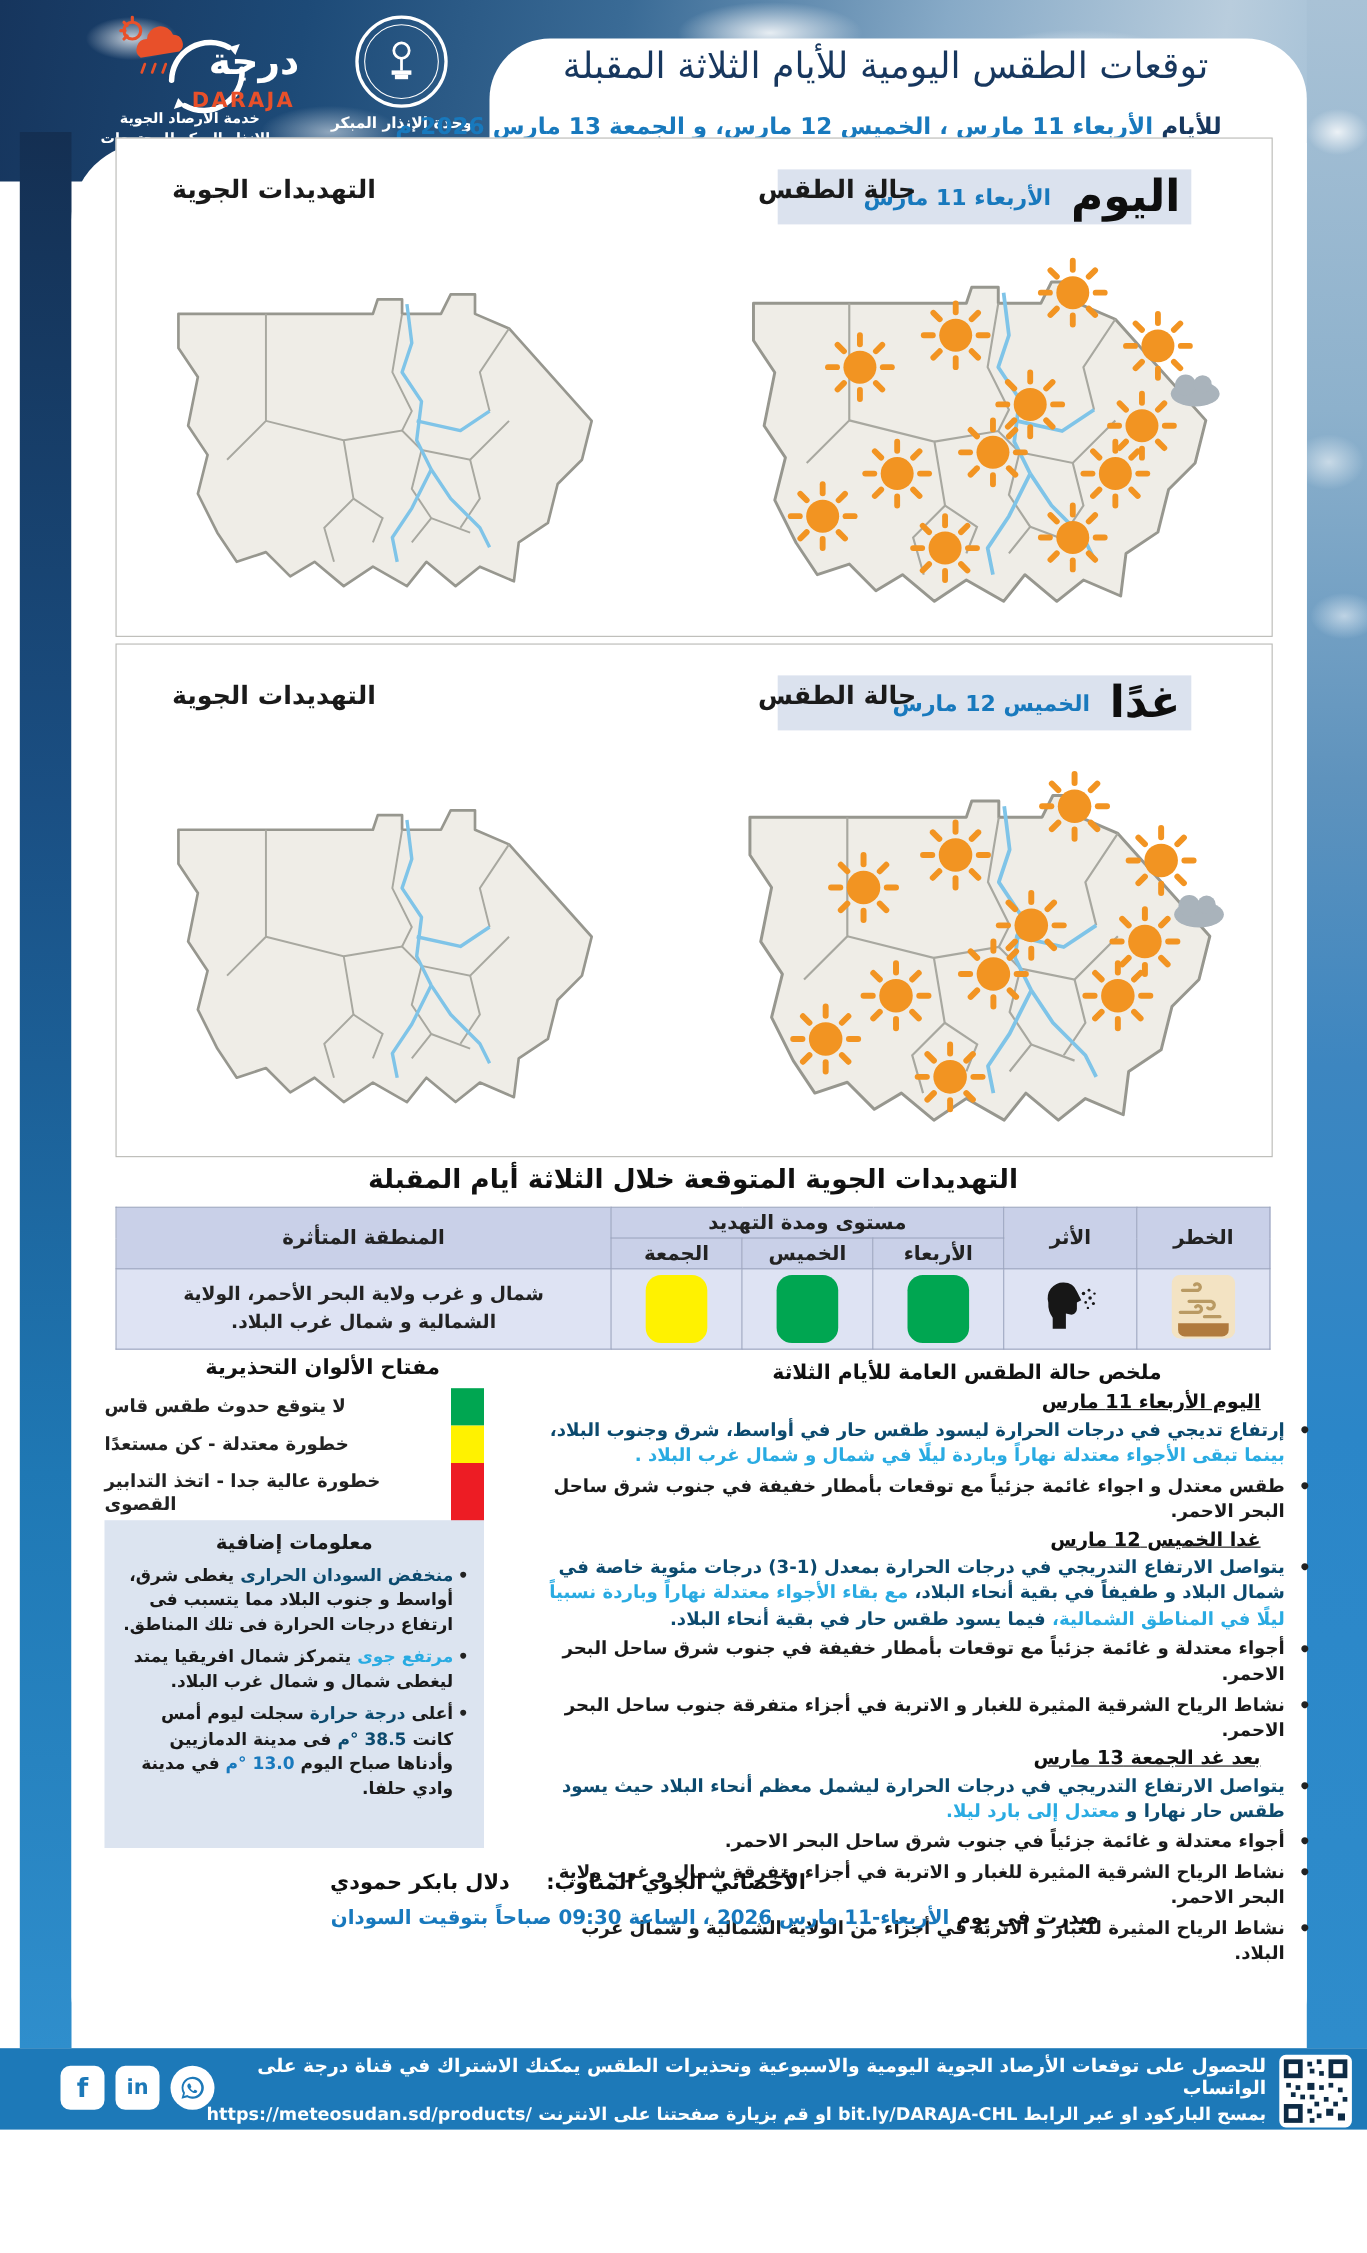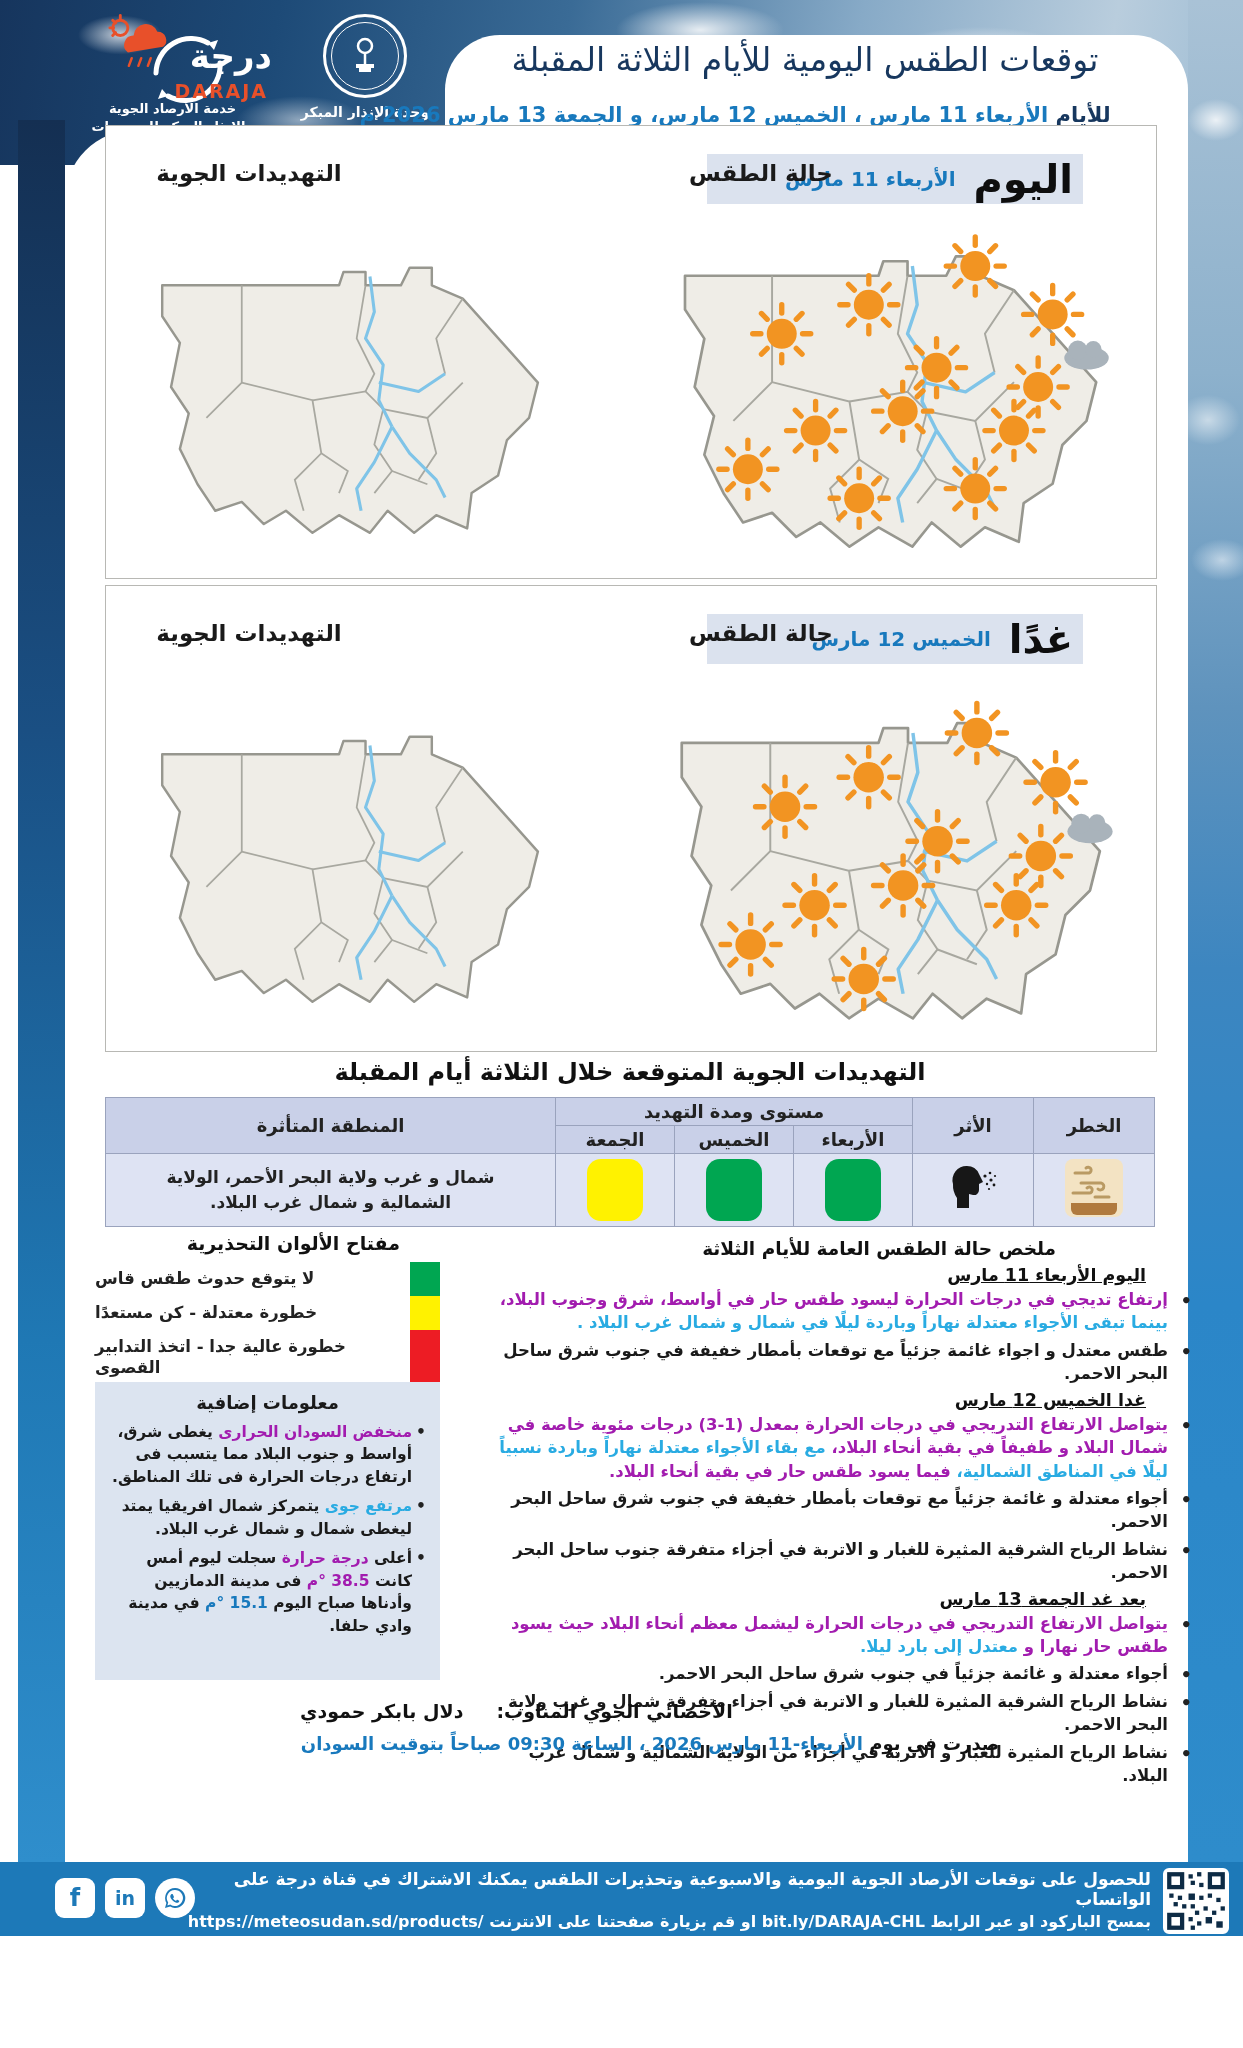--- a/index.html
+++ b/index.html
@@ -87,21 +87,21 @@
   .info ul{margin:0;padding:0;list-style:none;}
   .info li{font-size:15.5px;font-weight:700;color:#222;line-height:1.45;margin-bottom:7px;position:relative;padding-right:14px;text-align:right;}
   .info li:before{content:"•";position:absolute;right:0;top:0;color:#222;}
   
   .summary{left:455px;top:1238px;width:712px;direction:rtl;margin-left:39px;}
   .sum-title{font-size:18.5px;font-weight:800;color:#111;margin:0 150px 6px 0;}
   .sum-head{font-size:17.5px;font-weight:800;color:#111;text-decoration:underline;margin:4px 60px 3px 0;}
   .summary ul{margin:0;padding:0 30px 0 0;list-style:none;}
   .summary li{font-size:16.5px;font-weight:700;line-height:1.42;margin-bottom:4px;position:relative;padding-right:8px;text-align:right;}
   .summary li:before{content:"•";position:absolute;right:-16px;top:0;color:#222;font-size:18px;}
-  .c-red{color:#a21caf;} .c-cyan{color:#29abe2;} .c-black{color:#1a1a1a;} .c-blue{color:#1879bd;}
+  .c-red{color:#0c4a6e;} .c-cyan{color:#29abe2;} .c-black{color:#1a1a1a;} .c-blue{color:#1879bd;}
   
   .forecaster{left:300px;top:1700px;width:700px;text-align:left;font-size:19px;font-weight:800;color:#111;direction:rtl;}
   .issued{left:180px;top:1733px;width:940px;text-align:center;font-size:18px;font-weight:700;color:#1879bd;direction:rtl;}
   .issued .pre{color:#111;}
   
   .footer{left:0;top:1862px;width:1243px;height:74px;background:#1d79b8;}
   .qr{position:absolute;right:14px;top:6px;width:62px;height:62px;background:#fff;border:2px solid #fff;border-radius:6px;}
   .foot-text{position:absolute;right:92px;top:7px;width:980px;color:#fff;text-align:right;direction:rtl;}
   .foot-line1{font-size:17px;font-weight:700;}
   .foot-line2{font-size:16px;font-weight:700;margin-top:3px;}
@@ -588,21 +588,21 @@
   <div class="key-label">خطورة عالية جدا - اتخذ التدابير القصوى</div>
       </div>
     </div>
 </div>
 
 <div class="abs info">
   <div class="info-title">معلومات إضافية</div>
   <ul id="info-list">
       <li><span class="c-red">منخفض السودان الحرارى</span><span class="c-black"> يغطى شرق، أواسط و جنوب البلاد  مما يتسبب فى ارتفاع درجات الحرارة فى تلك المناطق.</span></li>
       <li><span class="c-cyan">مرتفع جوى</span><span class="c-black"> يتمركز شمال افريقيا يمتد ليغطى شمال و شمال غرب البلاد.</span></li>
-      <li><span class="c-black">أعلى </span><span class="c-red">درجة حرارة</span><span class="c-black"> سجلت ليوم أمس كانت </span><span class="c-red">38.5 °م</span><span class="c-black"> فى مدينة الدمازيين وأدناها صباح اليوم </span><span class="c-blue">15.1 °م</span><span class="c-black"> في مدينة وادي حلفا.</span></li>
+      <li><span class="c-black">أعلى </span><span class="c-red">درجة حرارة</span><span class="c-black"> سجلت ليوم أمس كانت </span><span class="c-red">38.5 °م</span><span class="c-black"> فى مدينة الدمازيين وأدناها صباح اليوم </span><span class="c-blue">13.0 °م</span><span class="c-black"> في مدينة وادي حلفا.</span></li>
     </ul>
 </div>
 
 <div class="abs summary">
   <div class="sum-title">ملخص حالة الطقس العامة للأيام الثلاثة</div>
   <div id="summary-groups">
       <div class="sum-head">اليوم  الأربعاء 11 مارس</div>
       <ul>
         <li><span class="c-red">إرتفاع تديجي في درجات الحرارة ليسود طقس حار  في أواسط، شرق وجنوب البلاد،</span><span class="c-cyan"> بينما تبقى الأجواء معتدلة نهاراً وباردة ليلًا في شمال و شمال غرب البلاد .</span></li>
         <li><span class="c-black">طقس معتدل و اجواء غائمة جزئياً مع توقعات بأمطار خفيفة في جنوب شرق ساحل البحر الاحمر.</span></li>

